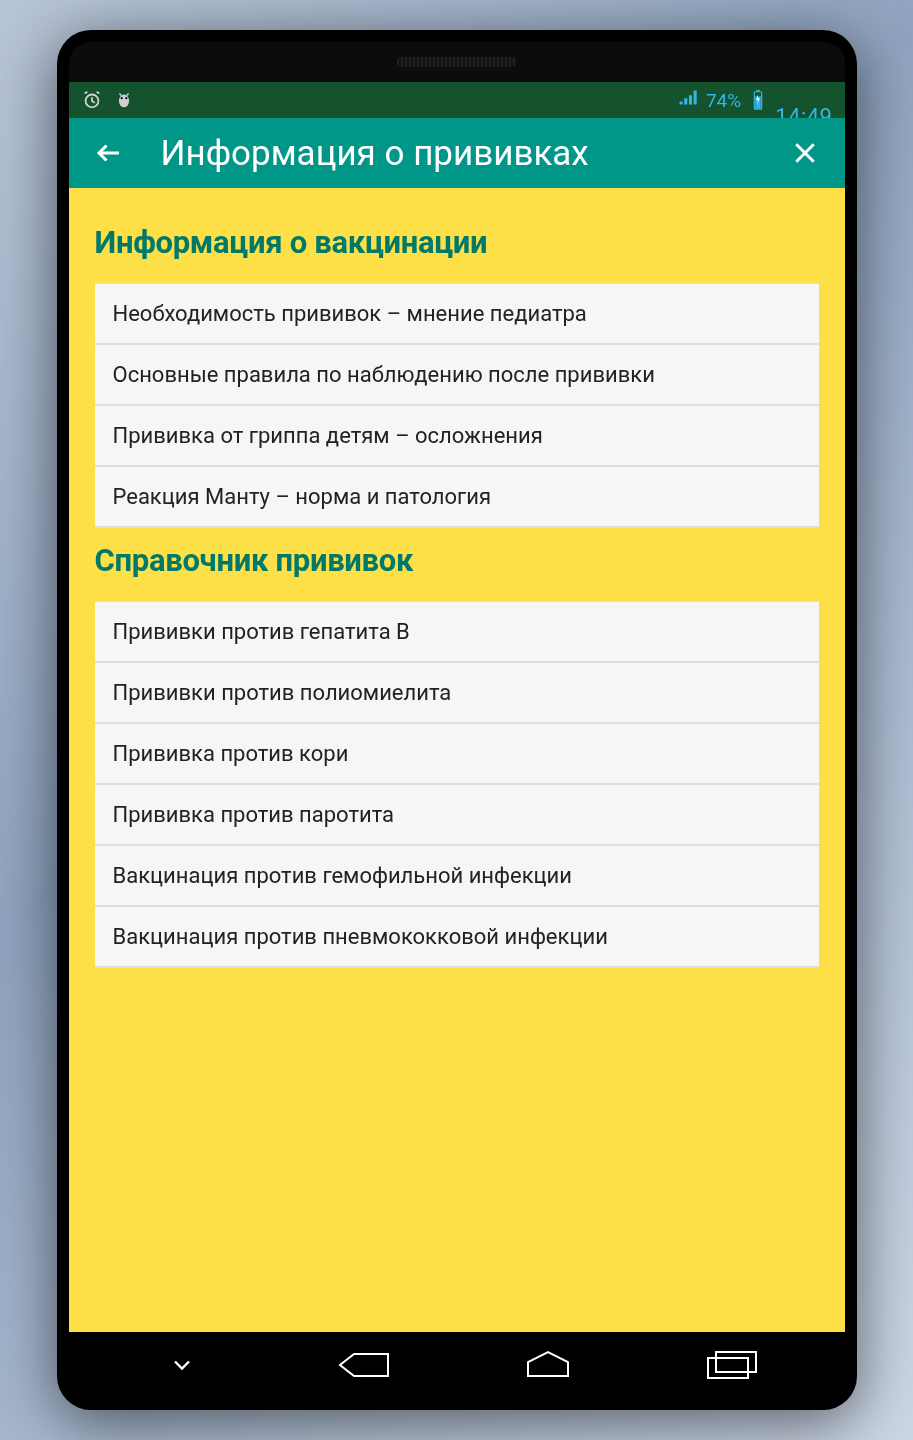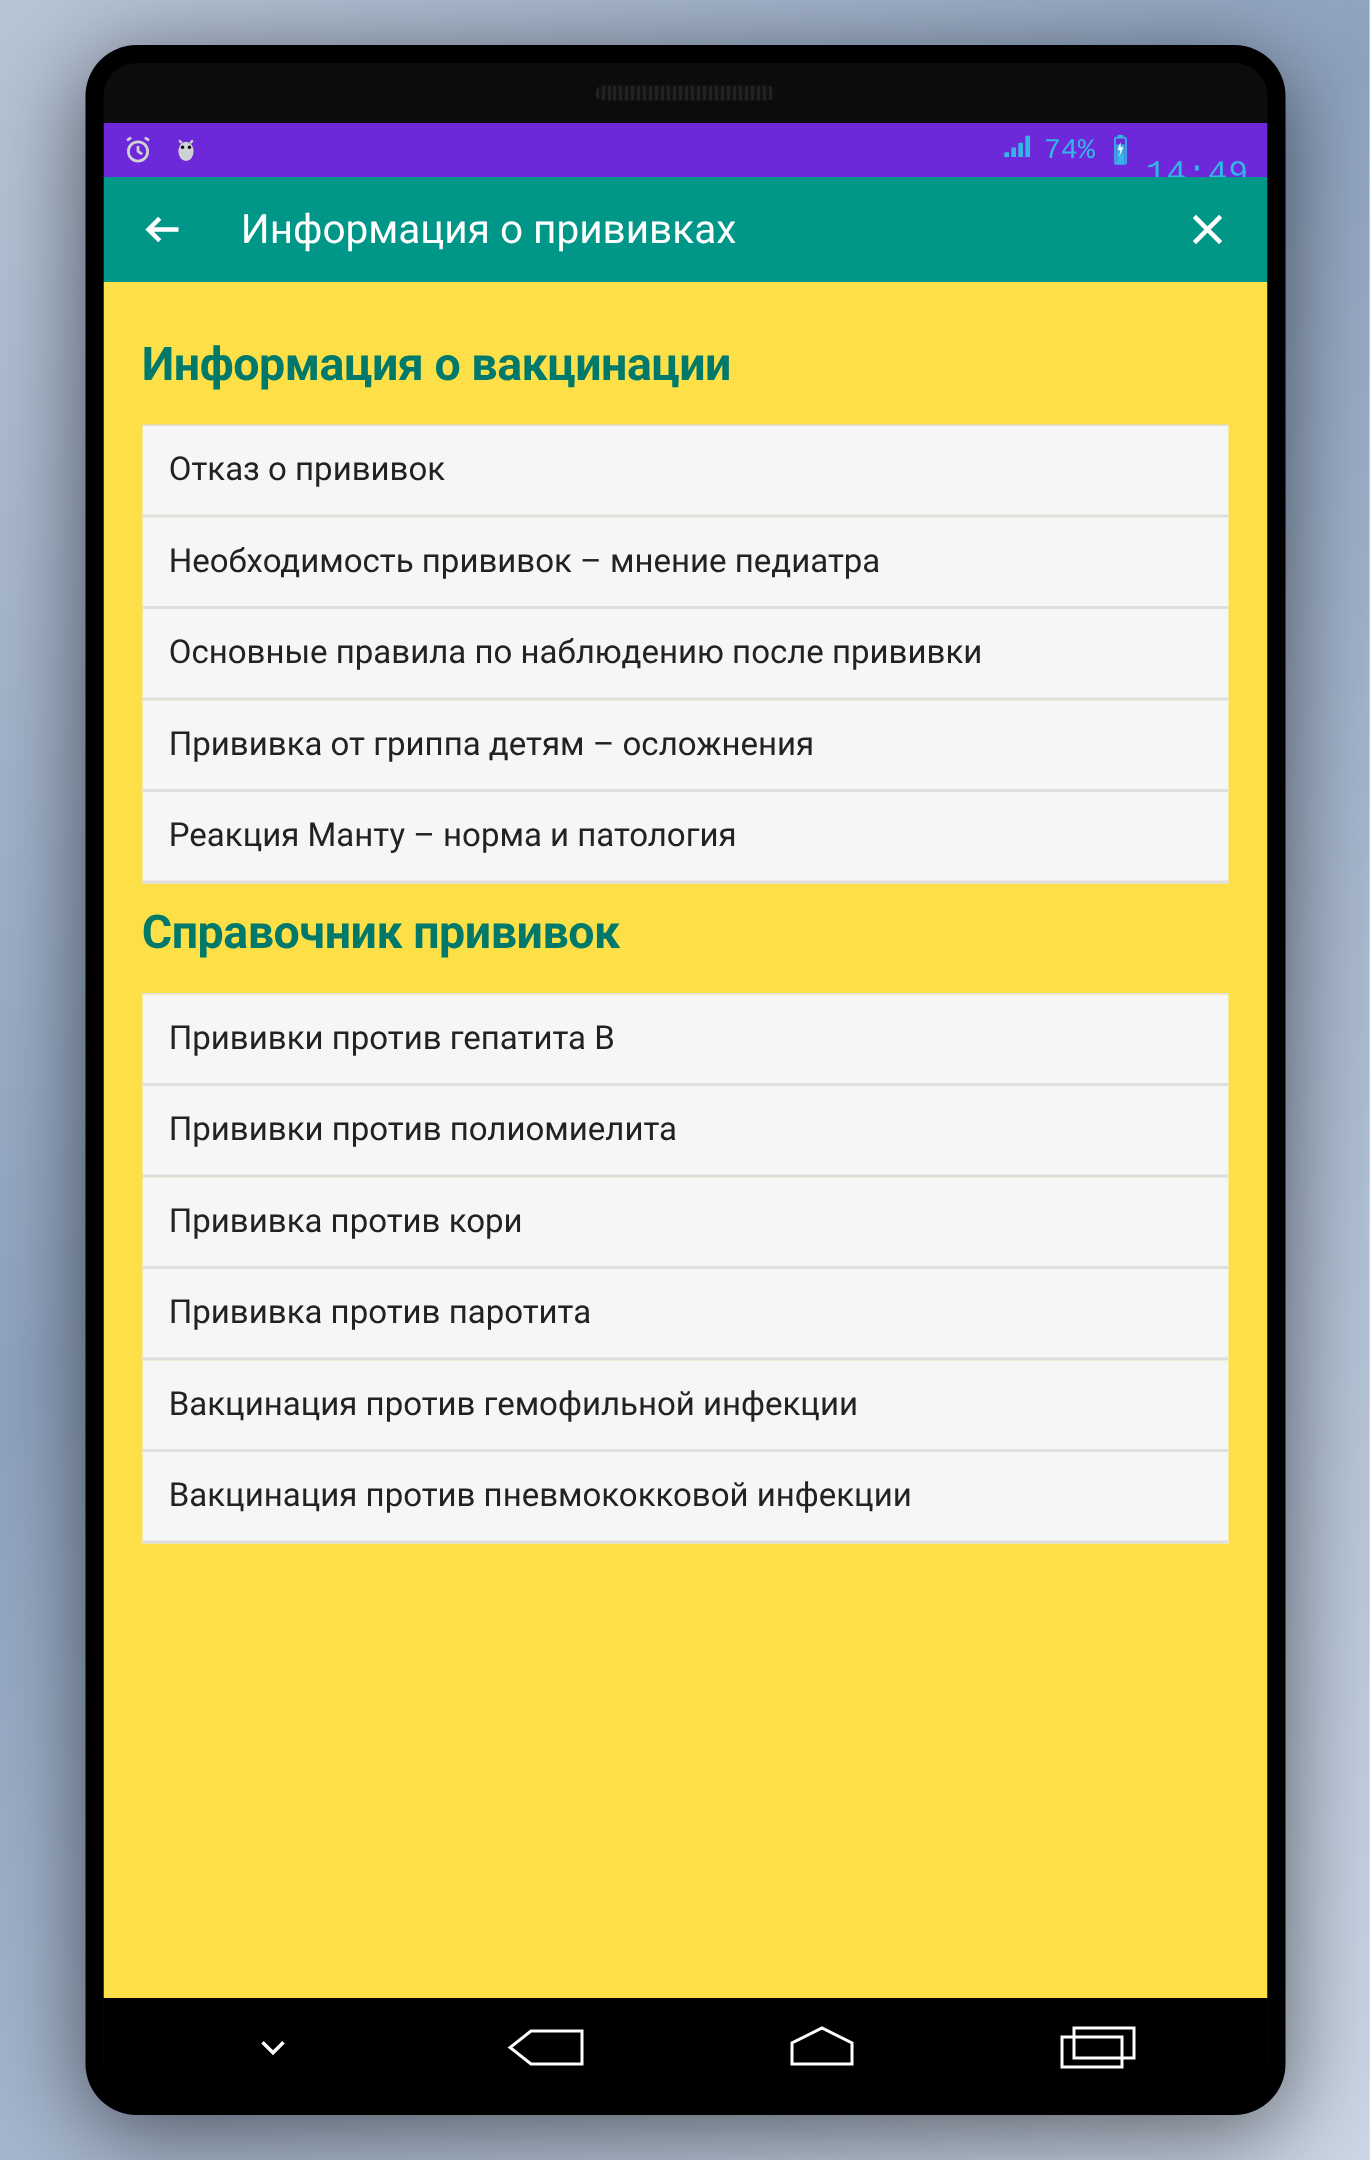--- a/index.html
+++ b/index.html
@@ -41,48 +41,47 @@
     }
     .speaker-dotstrip {
       width: 120px;
       height: 10px;
       border-radius: 5px;
       background: repeating-linear-gradient(90deg, #222 0 2px, #111 2px 4px);
     }
     
     .status-bar {
       height: 36px;
-      background: #6d28d9;
+      background: #14532d;
       color: #cfd2d4;
       display: flex;
       align-items: center;
       padding: 0 12px;
       font-size: 20px;
       font-weight: 400;
-      font-family: Liberation Mono, monospace;
     }
     .status-left { display: flex; align-items: center; gap: 10px; }
     .status-right { margin-left: auto; display: flex; align-items: center; gap: 6px; }
     .sb-batt-text { color: #33b5e5; font-size: 19px; }
     .sb-time { color: #33b5e5; font-size: 22px; letter-spacing: 0.5px; margin-top: 32px; }
     .sb-ico { width: 22px; height: 22px; display: inline-flex; }
     .sb-ico svg { width: 100%; height: 100%; }
 
     
     .app-header {
       height: 70px;
       background: #009688;
       color: #fff;
       display: flex;
       align-items: center;
       gap: 32px;
       padding: 0 20px;
     }
     .app-header .title {
-      font-size: 27px;
+      font-size: 35px;
       flex: 1;
     }
     .hdr-btn {
       width: 40px;
       height: 40px;
       display: inline-flex;
       align-items: center;
       justify-content: center;
       color: #fff;
       cursor: pointer;
@@ -191,21 +190,20 @@
       <span class="hdr-btn">
         <svg viewBox="0 0 24 24">
             <path d="M5 5l14 14M19 5L5 19"></path>
           </svg>
       </span>
     </div>
 
     <div class="screen-content">
       <h2 class="section-title">Информация о вакцинации</h2>
       <div class="list">
-        <div class="list-item">Отказ о прививок</div>
         <div class="list-item">Необходимость прививок – мнение педиатра</div>
         <div class="list-item">Основные правила по наблюдению после прививки</div>
         <div class="list-item">Прививка от гриппа детям – осложнения</div>
         <div class="list-item">Реакция Манту – норма и патология</div>
       </div>
 
       <h2 class="section-title">Справочник прививок</h2>
       <div class="list">
         <div class="list-item">Прививки против гепатита B</div>
         <div class="list-item">Прививки против полиомиелита</div>

